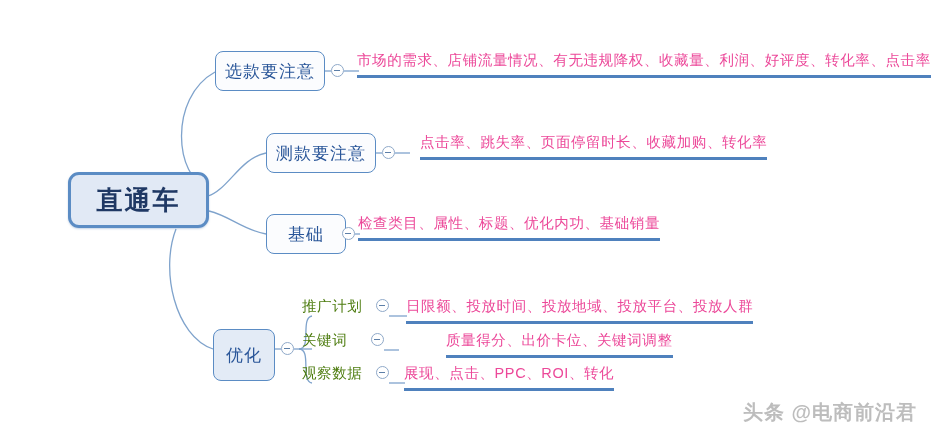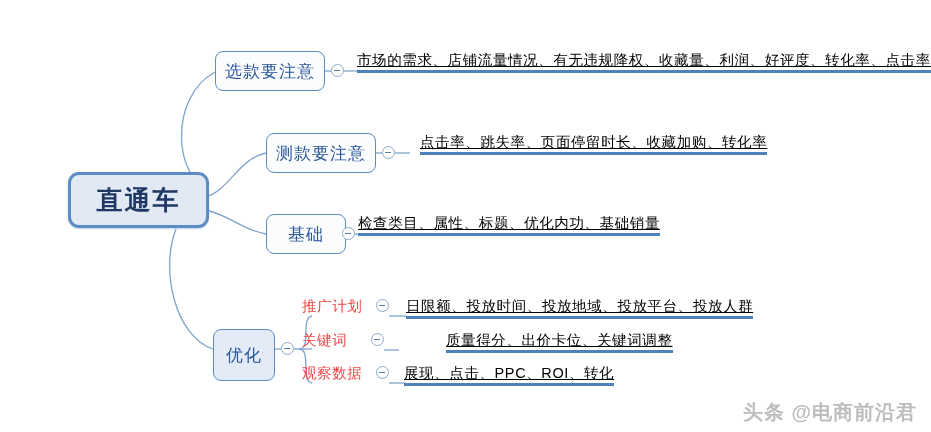--- a/index.html
+++ b/index.html
@@ -91,39 +91,39 @@
   .tg3 { left: 342px; top: 227px; }
   .tg4 { left: 281px; top: 342px; }
   .tg-s1 { left: 376px; top: 299px; }
   .tg-s2 { left: 371px; top: 333px; }
   .tg-s3 { left: 376px; top: 366px; }
 
   
   .leaf {
     position: absolute;
     box-sizing: border-box;
-    color: #000000;
+    color: #ec4899;
     font-size: 14.5px;
     letter-spacing: .6px;
     white-space: nowrap;
+    padding-bottom: 5px;
     border-bottom: 3px solid #4f81bd;
     line-height: 20px;
-    text-decoration: underline;
   }
   .leaf-1 { left: 357px; top: 50px;  }
   .leaf-2 { left: 408px; top: 132px; margin-left: 12px; }
   .leaf-3 { left: 358px; top: 213px; }
   .leaf-s1 { left: 406px; top: 296px; }
   .leaf-s2 { left: 398px; top: 330px; margin-left: 48px; }
   .leaf-s3 { left: 404px; top: 363px; }
 
   
   .sublabel {
     position: absolute;
-    color: #ef4444;
+    color: #4d7c0f;
     font-size: 14.5px;
     letter-spacing: .6px;
     white-space: nowrap;
     line-height: 20px;
   }
   .sl1 { left: 302px; top: 296px; }
   .sl2 { left: 302px; top: 330px; }
   .sl3 { left: 302px; top: 363px; }
 
   

